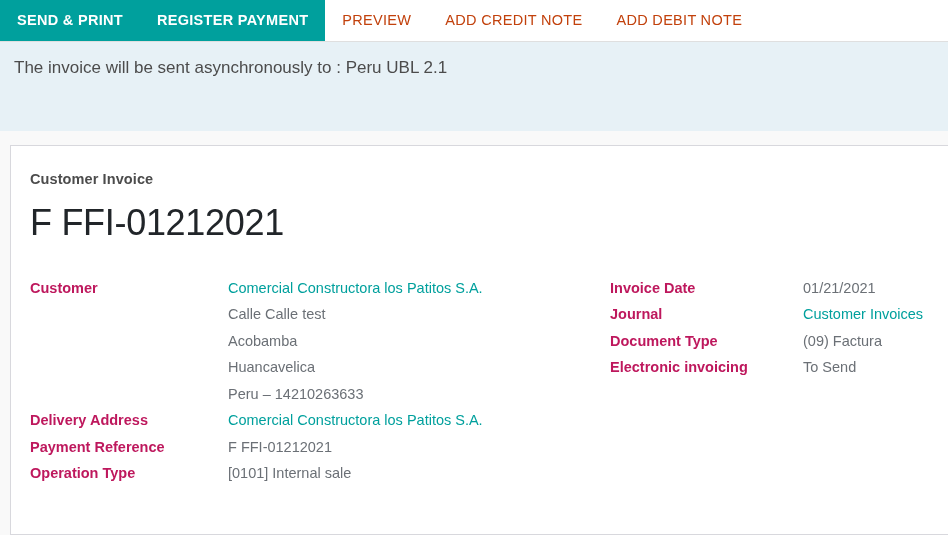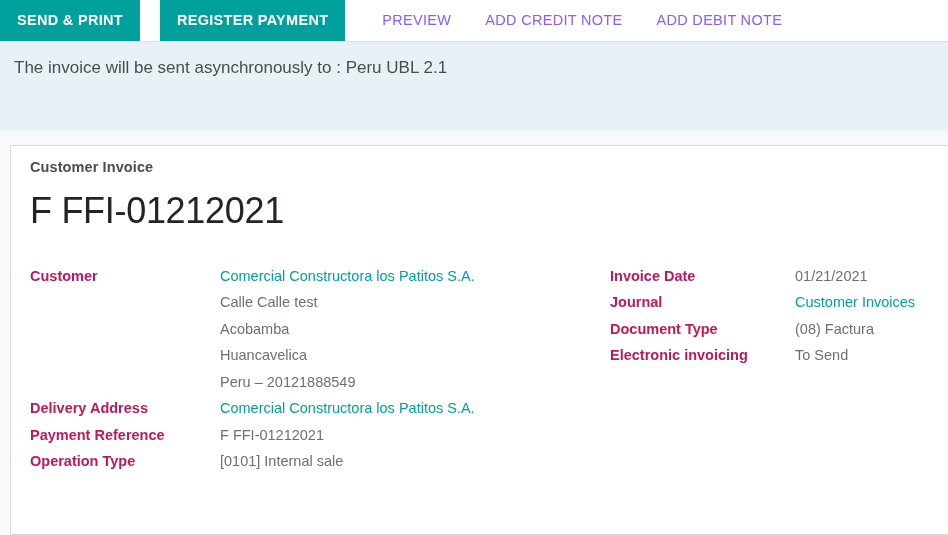--- a/index.html
+++ b/index.html
@@ -34,27 +34,27 @@
     font-family: "Liberation Sans", sans-serif;
     font-size: 14.5px;
     font-weight: bold;
     letter-spacing: 0.3px;
     text-transform: uppercase;
     padding: 0 17px;
     cursor: pointer;
     display: flex;
     align-items: center;
     justify-content: center;
-    margin-right: 20px;
+    margin-right: 0;
     line-height: 1;
   }
 
   .btn-link {
     background: transparent;
-    color: #8b5cf6;
+    color: #c2410c;
     border: none;
     font-family: "Liberation Sans", sans-serif;
     font-size: 14.5px;
     font-weight: normal;
     letter-spacing: 0.3px;
     text-transform: uppercase;
     padding: 0 17px;
     cursor: pointer;
     display: flex;
     align-items: center;
@@ -100,21 +100,21 @@
   .sheet-bg {
     padding: 14px 0 0 10px;
     height: calc(535px - 42px - 89px);
   }
 
   .sheet {
     background: #ffffff;
     border: 1px solid #d8d8dd;
     border-right: none;
     height: 100%;
-    padding: 13px 0 0 0;
+    padding: 25px 0 0 0;
     overflow: hidden;
   }
 
   .sheet-inner { padding: 0 20px 0 19px; }
 
   .doc-type {
     font-size: 14.5px;
     font-weight: bold;
     color: #4c4c4c;
     margin-bottom: 17px;
@@ -158,21 +158,21 @@
 
   td.value { color: #6b7076; }
 
   .value a,
   .link {
     color: #00a09d;
     text-decoration: none;
     cursor: pointer;
   }
 
-  .addr-line { display: block; margin-bottom: 12px; }
+  .addr-line { display: block; margin-bottom: 12px; margin-left: 8px; }
   .addr-line:last-child { margin-bottom: 0; }
   td.value.addr { padding-bottom: 12px; line-height: 1.0; }
 </style>
 </head>
 <body>
 
 <div class="statusbar" id="statusbar">
     <button class="btn-primary">SEND &amp; PRINT</button>
     <button class="btn-primary">REGISTER PAYMENT</button>
     <button class="btn-link">PREVIEW</button>
@@ -194,21 +194,21 @@
         <div class="col-left">
           <table class="fields">
               <tbody id="left-fields">
                 <tr>
                   <td class="label">Customer</td>
                   <td class="value addr">
                     <span class="addr-line link">Comercial Constructora los Patitos S.A.</span>
                     <span class="addr-line">Calle Calle test</span>
                     <span class="addr-line">Acobamba</span>
                     <span class="addr-line">Huancavelica</span>
-                    <span class="addr-line">Peru – 20121888549</span>
+                    <span class="addr-line">Peru – 14210263633</span>
                   </td>
                 </tr>
                 <tr>
                   <td class="label">Delivery Address</td>
                   <td class="value">
                     <span class="addr-line link">Comercial Constructora los Patitos S.A.</span>
                   </td>
                 </tr>
                 <tr>
                   <td class="label">Payment Reference</td>
@@ -236,21 +236,21 @@
                 </tr>
                 <tr>
                   <td class="label">Journal</td>
                   <td class="value">
                     <span class="addr-line link">Customer Invoices</span>
                   </td>
                 </tr>
                 <tr>
                   <td class="label">Document Type</td>
                   <td class="value">
-                    <span class="addr-line">(08) Factura</span>
+                    <span class="addr-line">(09) Factura</span>
                   </td>
                 </tr>
                 <tr>
                   <td class="label">Electronic invoicing</td>
                   <td class="value">
                     <span class="addr-line">To Send</span>
                   </td>
                 </tr>
               </tbody>
             </table>

